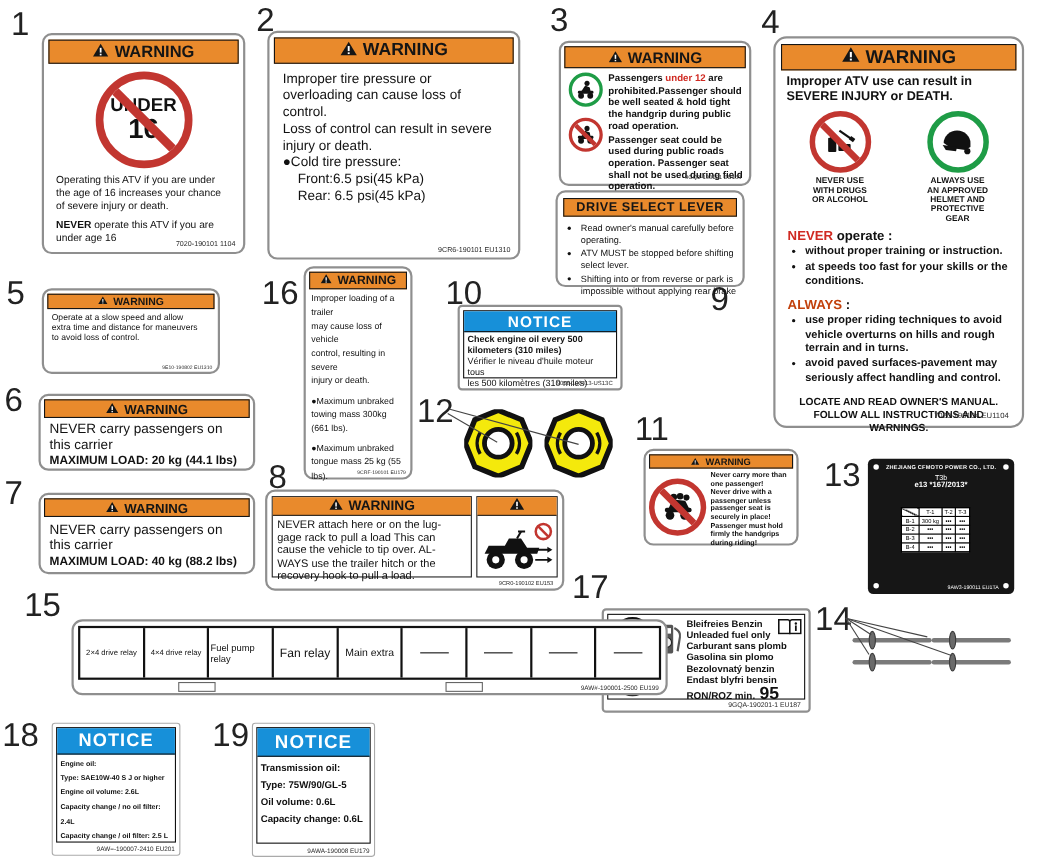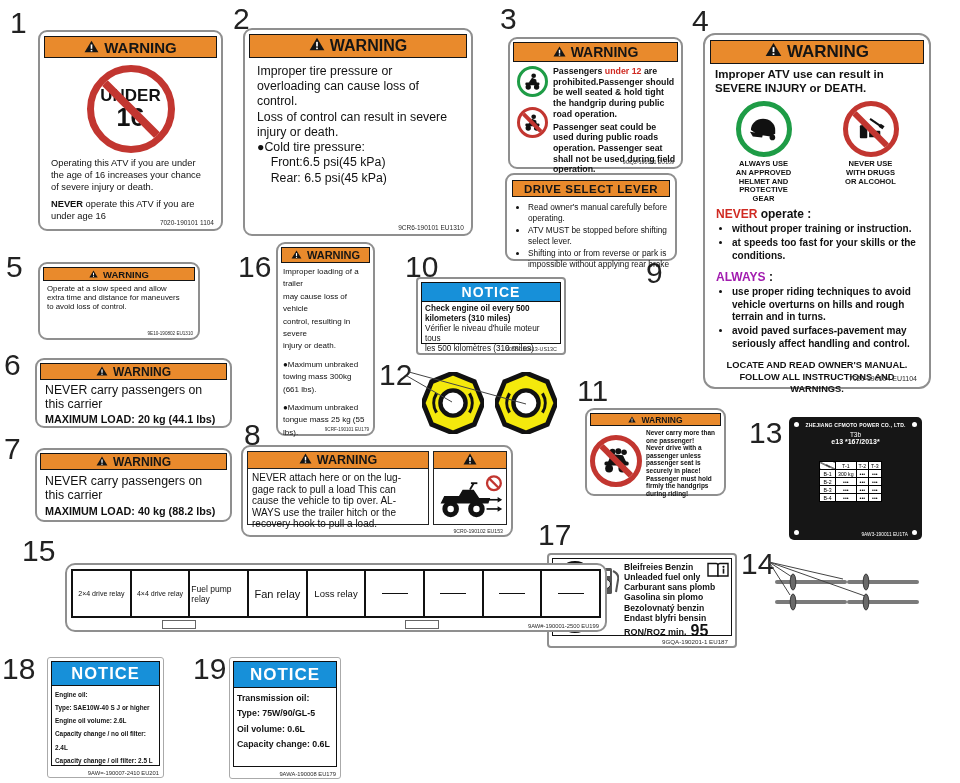--- a/index.html
+++ b/index.html
@@ -61,21 +61,21 @@
   <div class="num" style="left:4px;top:432px">7</div>
   <div class="num" style="left:244px;top:418px">8</div>
   <div class="num" style="left:646px;top:256px">9</div>
   <div class="num" style="left:405px;top:250px">10</div>
   <div class="num" style="left:577px;top:374px">11</div>
   <div class="num" style="left:379px;top:358px">12</div>
   <div class="num" style="left:749px;top:416px">13</div>
   <div class="num" style="left:741px;top:547px">14</div>
   <div class="num" style="left:22px;top:534px">15</div>
   <div class="num" style="left:238px;top:250px">16</div>
-  <div class="num" style="left:538px;top:518px">17</div>
+  <div class="num" style="left:520px;top:518px">17</div>
   <div class="num" style="left:2px;top:652px">18</div>
   <div class="num" style="left:193px;top:652px">19</div>
 
   <div class="label" style="left:38px;top:30px;width:185px;height:201px">
     <div class="whead" style="height:22px;font-size:15px">
       <span><svg width="15" height="13" viewBox="0 0 26 22">
             <path d="M13 1 L25 21 H1 Z" fill="#151515"></path>
             <rect x="11.6" y="7.5" width="2.8" height="7.5" fill="#fff"></rect>
             <rect x="11.6" y="16.8" width="2.8" height="2.6" fill="#fff"></rect>
           </svg></span>
@@ -174,60 +174,60 @@
       <span><svg width="17" height="15" viewBox="0 0 26 22">
             <path d="M13 1 L25 21 H1 Z" fill="#151515"></path>
             <rect x="11.6" y="7.5" width="2.8" height="7.5" fill="#fff"></rect>
             <rect x="11.6" y="16.8" width="2.8" height="2.6" fill="#fff"></rect>
           </svg></span>
       <span>WARNING</span>
     </div>
     <div style="font-size:11.5px;font-weight:bold;padding:4px 5px 0;line-height:1.2">Improper ATV use can result in SEVERE INJURY or DEATH.</div>
     <div style="display:flex;justify-content:space-around;margin-top:5px">
       <div style="text-align:center">
-        <div class="okc" style="width:56px;height:56px;border-width:5px;margin:0 auto">
-          <svg width="32" height="28" viewBox="0 0 34 30">
-              <g fill="#111">
-                <path d="M3 16a13 12 0 0 1 26 0v4l-5 3-14-2z"></path>
-                <path d="M2 18l14 2-1 4-10-1z"></path>
-                <circle cx="26" cy="24" r="3"></circle>
-              </g>
-            </svg>
-        </div>
-        <div class="pre" style="font-size:7.6px;font-weight:bold;line-height:1.18;margin-top:3px">ALWAYS USE
-AN APPROVED
-HELMET AND
-PROTECTIVE
-GEAR</div>
-      </div>
-      <div style="text-align:center">
         <div class="noc" style="width:56px;height:56px;border-width:5px;margin:0 auto">
           <div class="slash" style="height:6px"></div>
           <svg width="28" height="26" viewBox="0 0 30 28">
               <g fill="#111">
                 <rect x="3" y="10" width="8" height="14" rx="1"></rect>
                 <rect x="5" y="6" width="4" height="5"></rect>
                 <rect x="13" y="16" width="12" height="7" rx="1"></rect>
                 <line x1="14" y1="3" x2="27" y2="12" stroke="#111" stroke-width="2.2"></line>
                 <rect x="24" y="9" width="5" height="4" transform="rotate(35 26 11)"></rect>
               </g>
             </svg>
         </div>
         <div class="pre" style="font-size:7.6px;font-weight:bold;line-height:1.18;margin-top:3px">NEVER USE
 WITH DRUGS
 OR ALCOHOL</div>
       </div>
+      <div style="text-align:center">
+        <div class="okc" style="width:56px;height:56px;border-width:5px;margin:0 auto">
+          <svg width="32" height="28" viewBox="0 0 34 30">
+              <g fill="#111">
+                <path d="M3 16a13 12 0 0 1 26 0v4l-5 3-14-2z"></path>
+                <path d="M2 18l14 2-1 4-10-1z"></path>
+                <circle cx="26" cy="24" r="3"></circle>
+              </g>
+            </svg>
+        </div>
+        <div class="pre" style="font-size:7.6px;font-weight:bold;line-height:1.18;margin-top:3px">ALWAYS USE
+AN APPROVED
+HELMET AND
+PROTECTIVE
+GEAR</div>
+      </div>
     </div>
     <div style="padding:3px 6px 0">
       <div style="font-size:12px;font-weight:bold"><span style="color:#D02A22">NEVER</span><span> operate :</span></div>
       <ul class="blist" style="font-size:10px;font-weight:bold;line-height:1.28;margin-top:2px;padding-left:16px">
         <li>without proper training or instruction.</li>
         <li>at speeds too fast for your skills or the conditions.</li>
       </ul>
-      <div style="font-size:12px;font-weight:bold;margin-top:7px"><span style="color:#a21caf">ALWAYS</span><span> :</span></div>
+      <div style="font-size:12px;font-weight:bold;margin-top:7px"><span style="color:#c2410c">ALWAYS</span><span> :</span></div>
       <ul class="blist" style="font-size:10px;font-weight:bold;line-height:1.28;margin-top:2px;padding-left:16px">
         <li>use proper riding techniques to avoid vehicle overturns on hills and rough terrain and in turns.</li>
         <li>avoid paved surfaces-pavement may seriously affect handling and control.</li>
       </ul>
       <div class="pre" style="font-size:9.3px;font-weight:bold;text-align:center;margin-top:8px;line-height:1.3">LOCATE AND READ OWNER'S MANUAL.
 FOLLOW ALL INSTRUCTIONS AND WARNINGS.</div>
     </div>
     <div class="code" style="font-size:7px;right:12px;bottom:5px">7020-190104  EU1104</div>
   </div>
 
@@ -496,21 +496,21 @@
     <div class="code" style="font-size:6.2px;bottom:1px">9GQA-190201-1  EU187</div>
   </div>
 
   <div class="label" style="left:65px;top:563px;width:542px;height:69px;padding:4px 4px 12px;border-radius:10px">
     <div style="border:2px solid #111;height:100%;display:flex">
       <div class="rcell" style="font-size:7px">2×4 drive relay</div>
       <div class="rcell" style="font-size:7px">4×4 drive relay</div>
       <div class="rcell pre" style="font-size:8.5px;text-align:left;justify-content:flex-start">Fuel pump
 relay</div>
       <div class="rcell" style="font-size:11px">Fan relay</div>
-      <div class="rcell" style="font-size:9.5px">Loss relay</div>
+      <div class="rcell" style="font-size:9.5px">Main extra</div>
       <div class="rcell">
           <div class="dashline"></div>
         </div>
       <div class="rcell">
           <div class="dashline"></div>
         </div>
       <div class="rcell">
           <div class="dashline"></div>
         </div>
       <div class="rcell">

